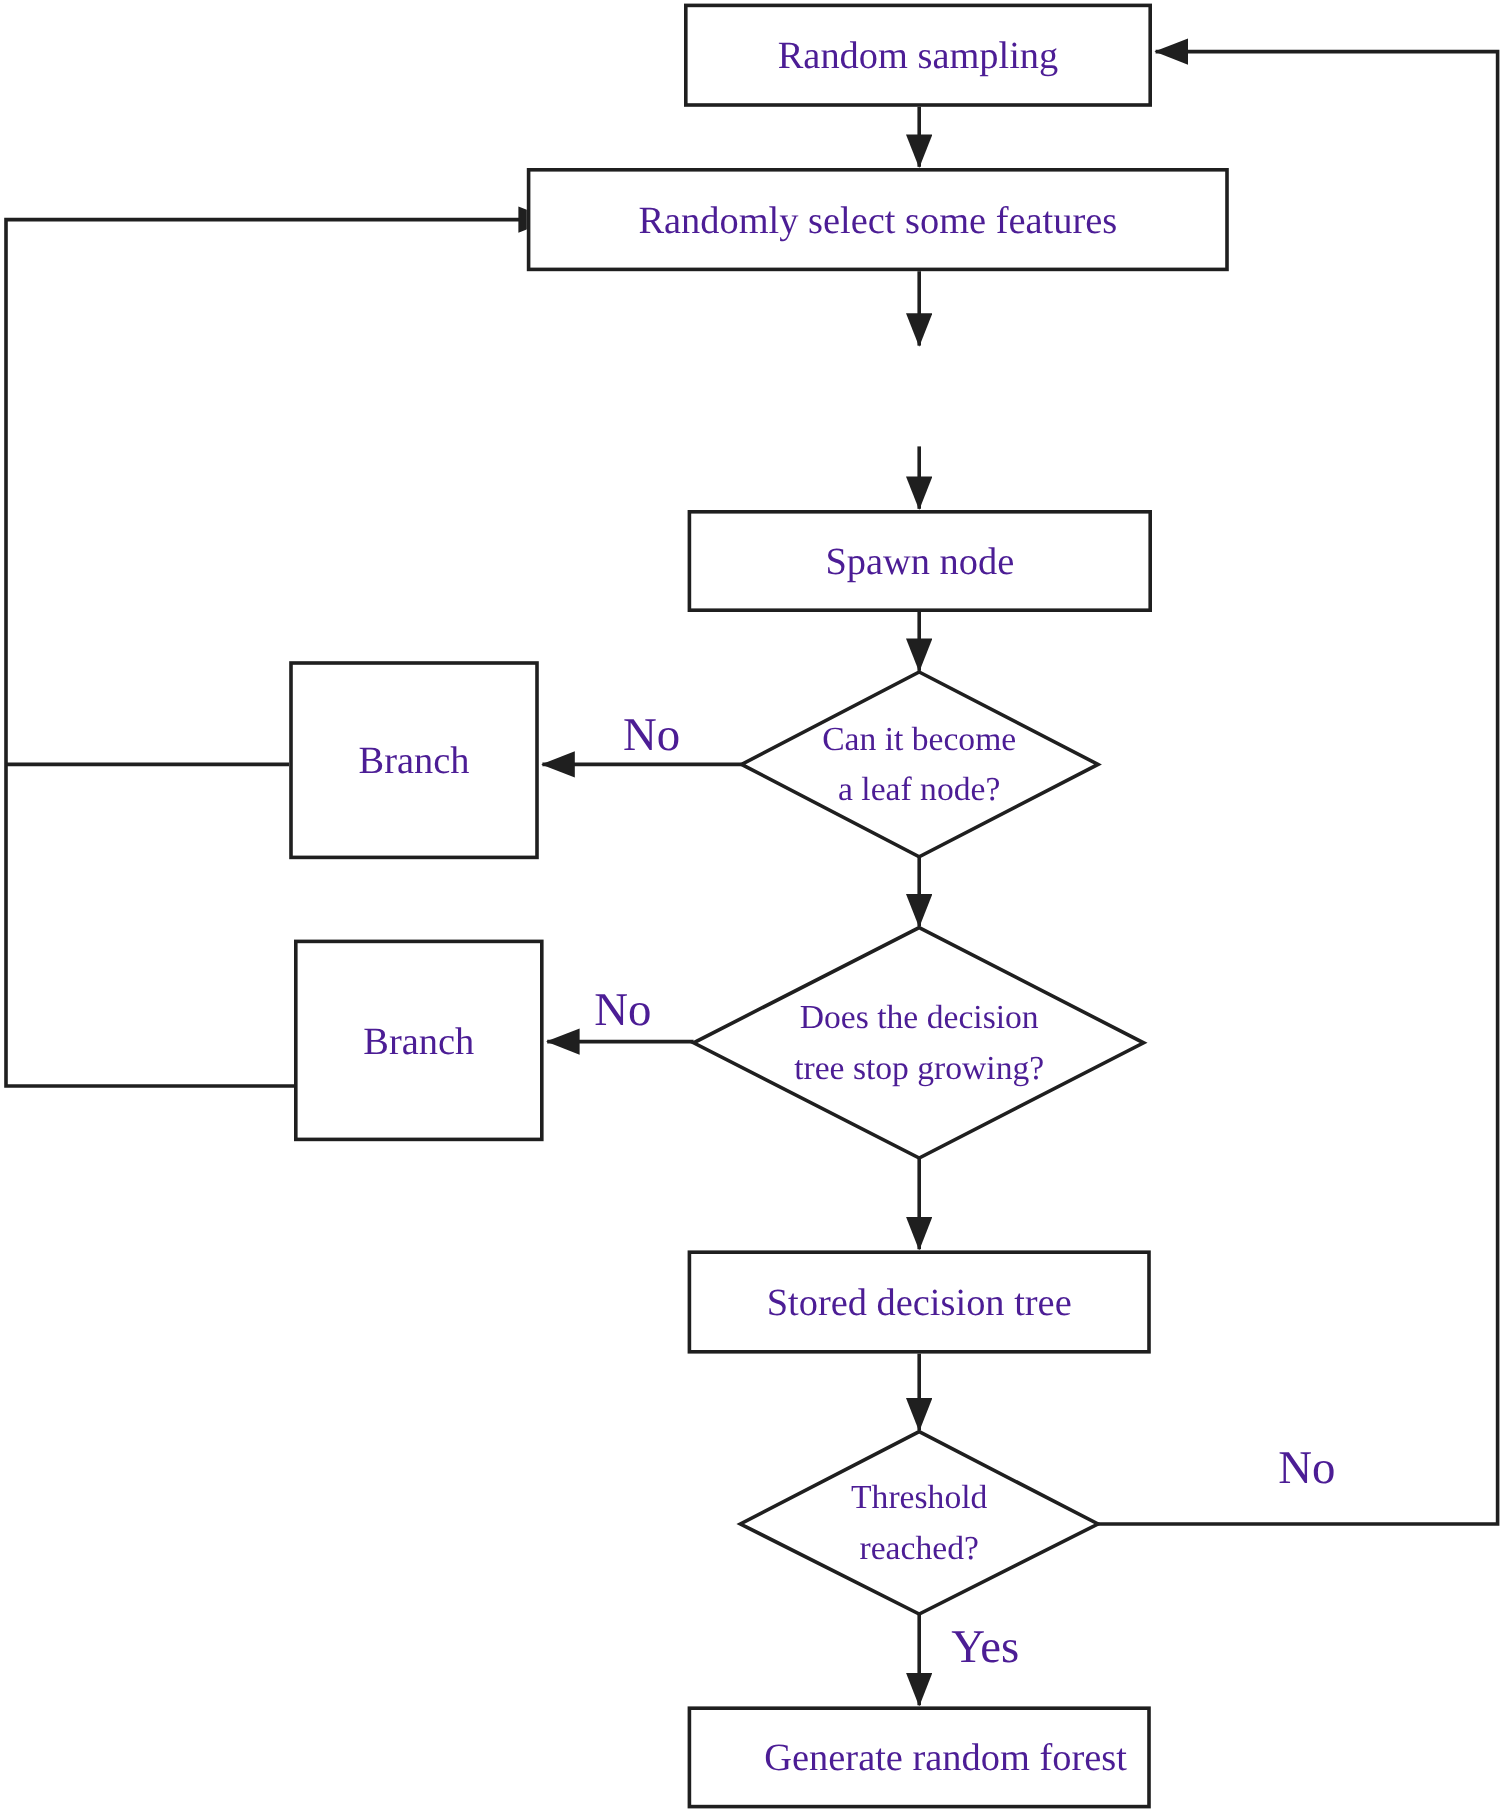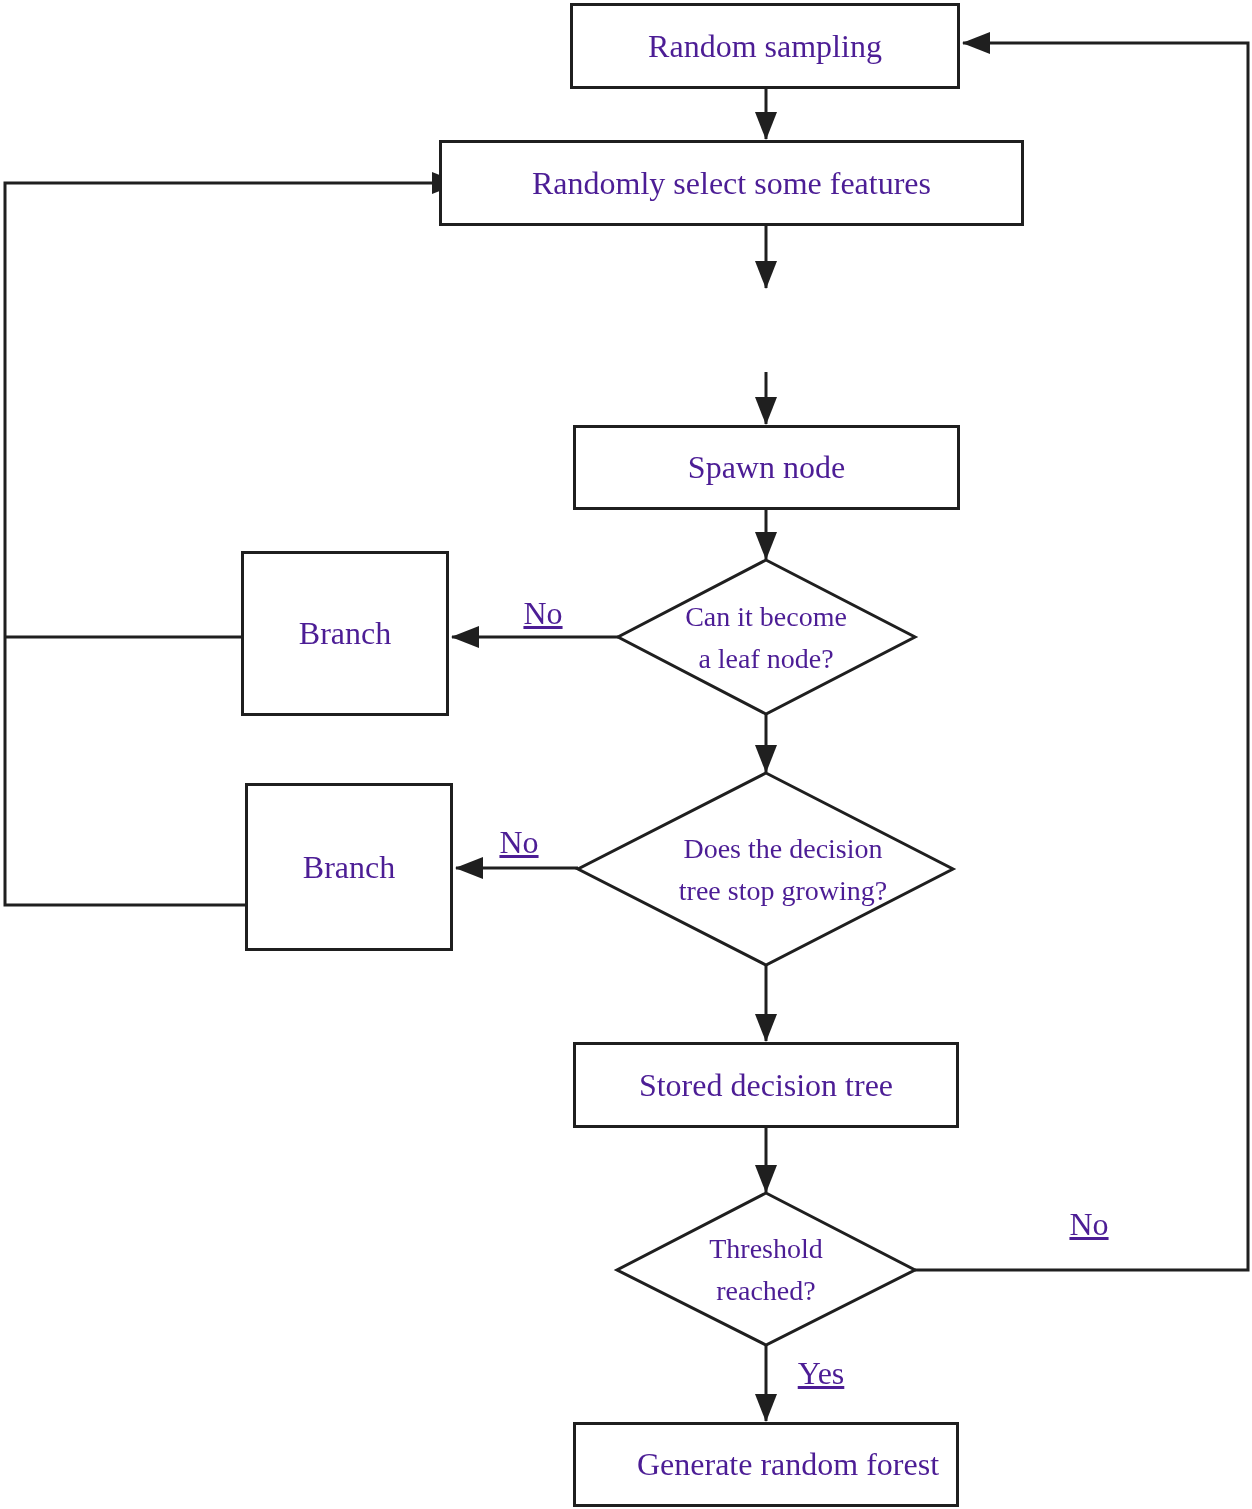--- a/index.html
+++ b/index.html
@@ -42,25 +42,24 @@
     align-items: center;
     justify-content: center;
     text-align: center;
     font-size: 28px;
     line-height: 42px;
     pointer-events: none;
   }
   .diamond-text span { display: block; white-space: nowrap; }
   .edge-label {
     position: absolute;
-    font-size: 32px;
+    font-size: 39px;
     line-height: 34px;
     text-align: center;
     white-space: nowrap;
-    text-decoration: underline;
   }
 </style>
 </head>
 <body>
 
 <div id="stage">
 
   <svg id="connector-layer" viewBox="0 0 1252 1509" xmlns="http://www.w3.org/2000/svg">
     <defs>
       <marker id="arrowhead" markerUnits="userSpaceOnUse" markerWidth="30" markerHeight="24" refX="27" refY="11" orient="auto">
@@ -116,21 +115,21 @@
 
   <div class="node" style="left:573px; top:1422px; width:386px; height:85px;padding-left:44px;">
     <span>Generate random forest</span>
   </div>
 
   <div class="diamond-text" style="left:616px; top:595px; width:300px; height:85px;">
     <span>Can it become</span>
     <span>a leaf node?</span>
   </div>
 
-  <div class="diamond-text" style="left:613px; top:827px; width:340px; height:85px;">
+  <div class="diamond-text" style="left:596px; top:827px; width:340px; height:85px;">
     <span>Does the decision</span>
     <span>tree stop growing?</span>
   </div>
 
   <div class="diamond-text" style="left:616px; top:1227px; width:300px; height:85px;">
     <span>Threshold</span>
     <span>reached?</span>
   </div>
 
   <div class="edge-label" style="left:513px; top:596px; width:60px;">No</div>

